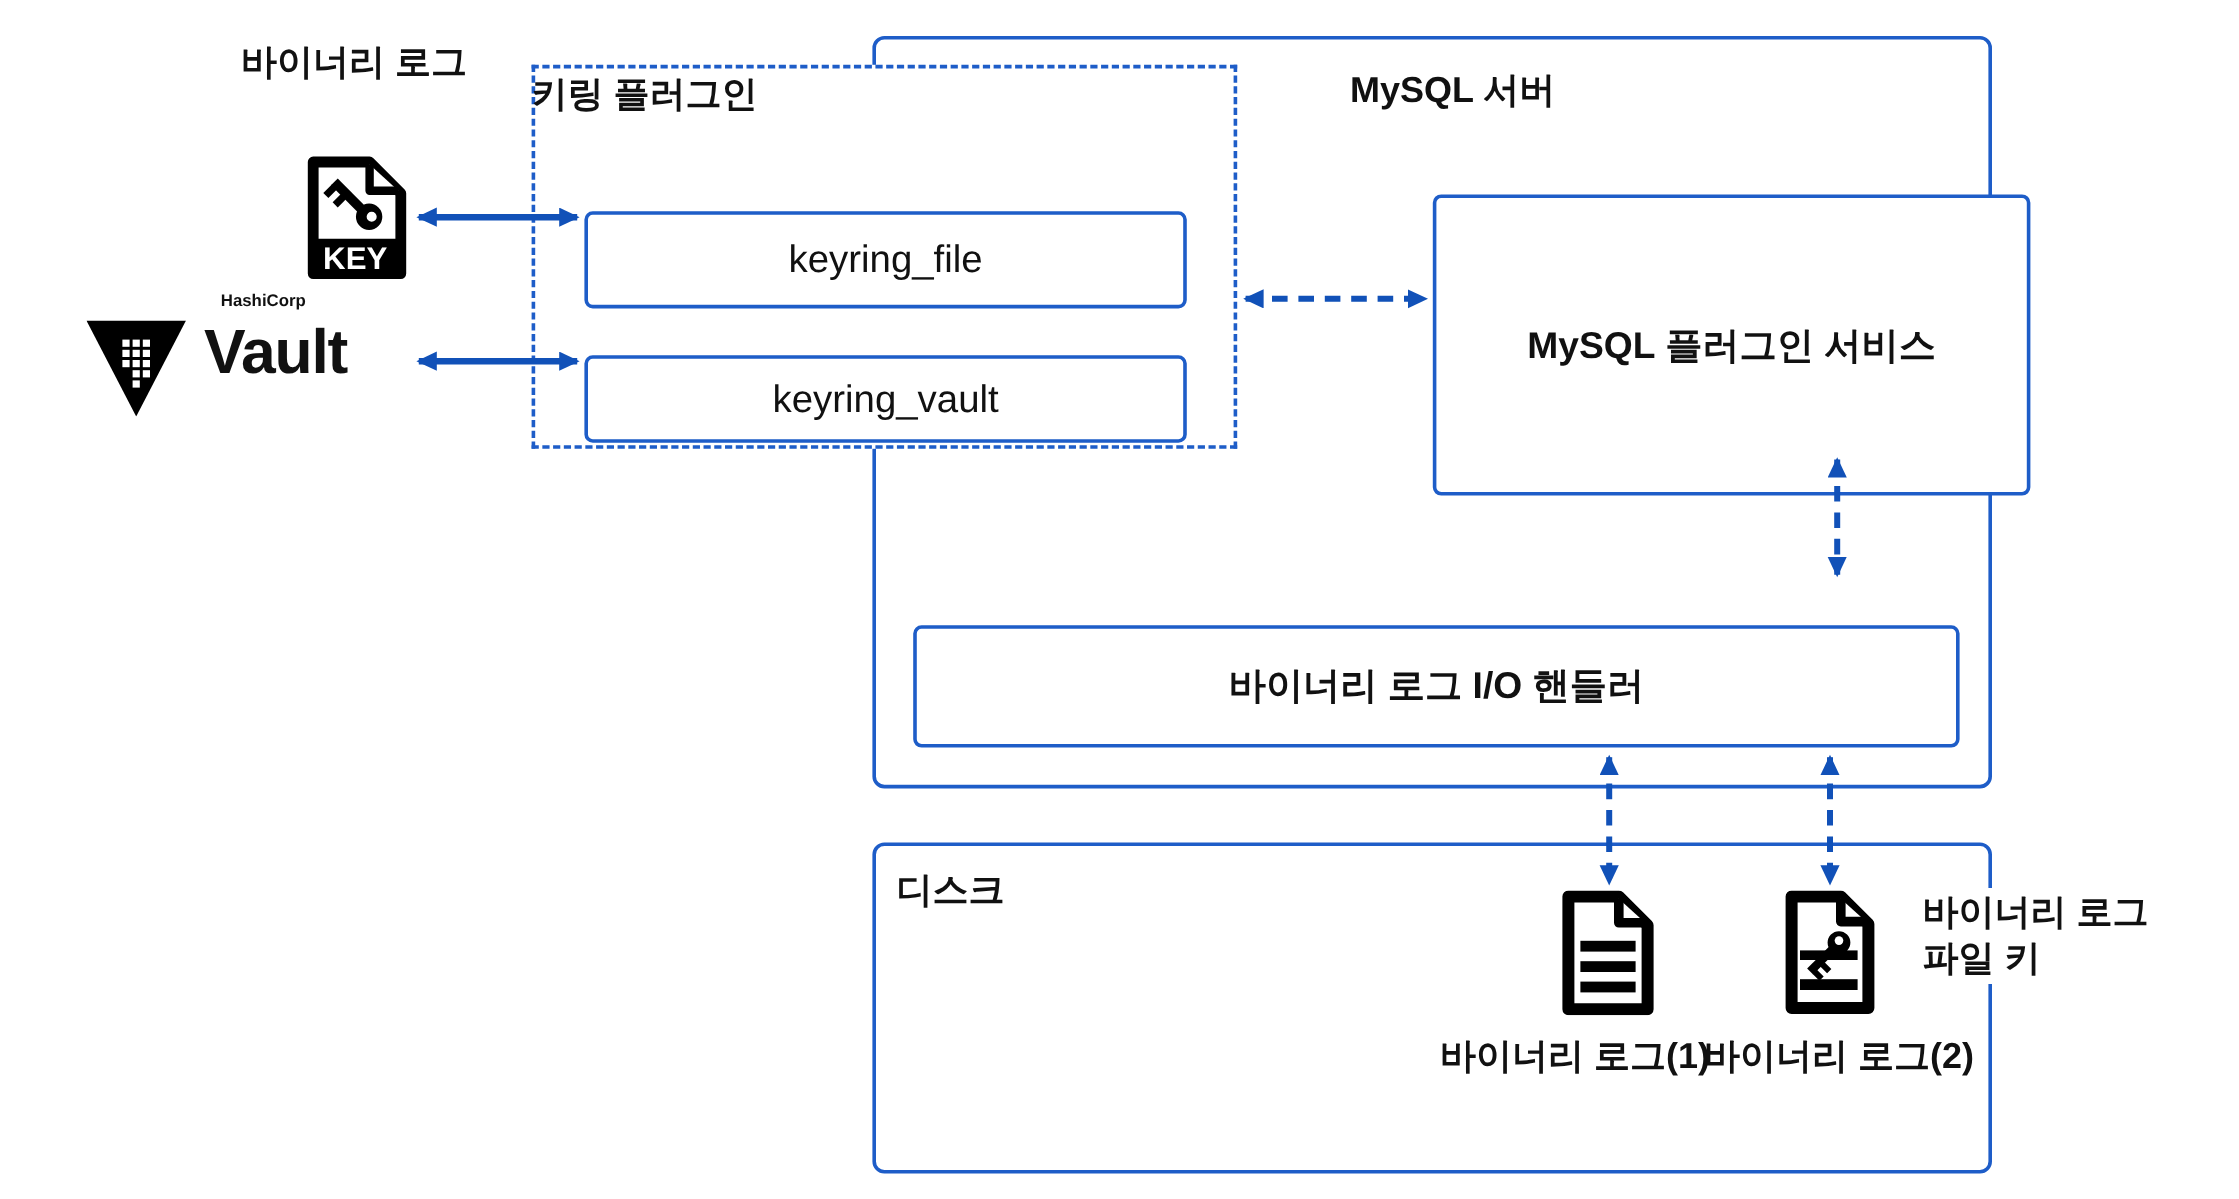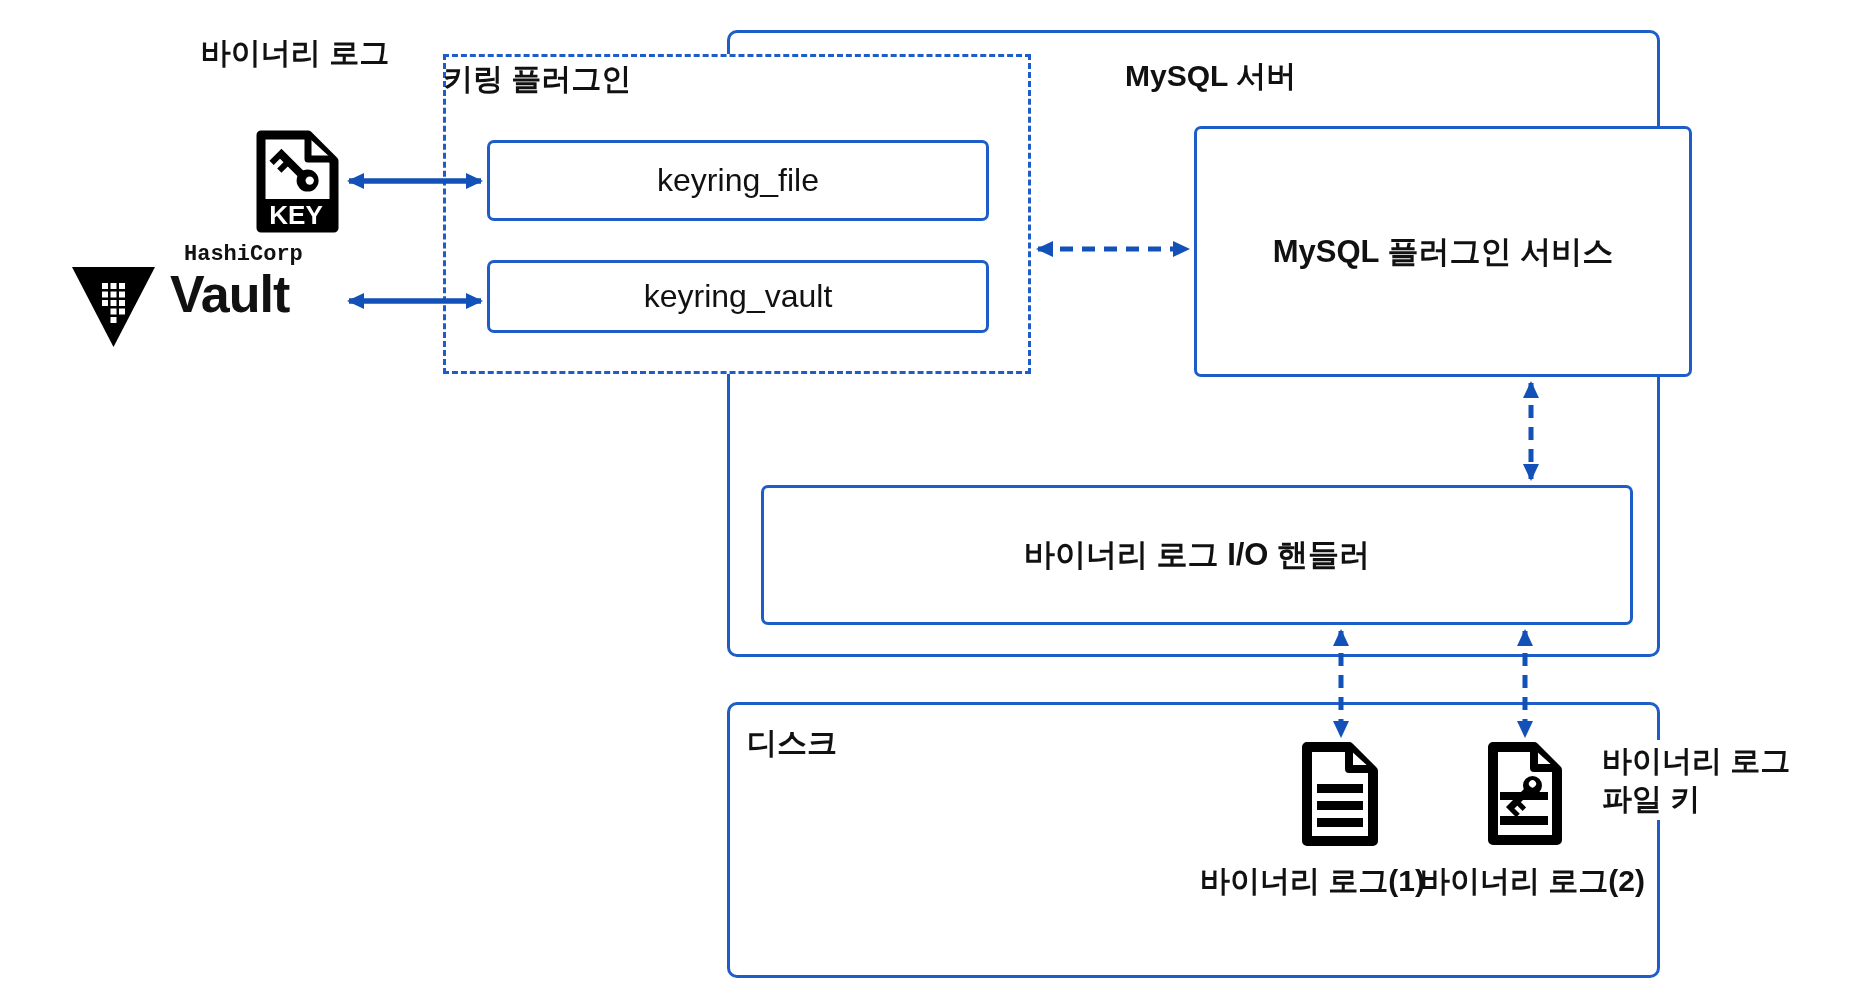--- a/index.html
+++ b/index.html
@@ -7,49 +7,49 @@
     --arrow:#1151b8;
     --text:#111111;
     --background:#ffffff;
   }
   html,body{margin:0;padding:0;background:var(--background);}
   body{font-family:"Liberation Sans","DejaVu Sans",sans-serif;color:var(--text);}
   .canvas{position:relative;width:1866px;height:999px;background:var(--background);overflow:hidden;}
 
   .box{position:absolute;background:#fff;border:3px solid var(--box-border);box-sizing:border-box;}
   .rounded-lg{border-radius:10px;}
-  .rounded-sm{border-radius:7px;}
+  .rounded-sm{border-radius:7px;margin-top:36px;}
   .dashed{border-style:dashed;}
 
   .lbl{position:absolute;font-weight:700;color:var(--text);white-space:nowrap;}
   .sz30{font-size:30px;line-height:38px;}
   .sz31{font-size:31px;line-height:38px;}
   .center-txt{display:flex;align-items:center;justify-content:center;}
 
   
   #mysql-server{left:727px;top:30px;width:933px;height:627px;}
   #mysql-server-title{left:1112px;top:57px;margin-left:13px;}
 
   
   #keyring-box{left:443px;top:54px;width:588px;height:320px;z-index:3;}
   #keyring-title{left:443px;top:60px;width:588px;text-align:left;z-index:4;}
   #keyring-file{left:487px;top:140px;width:502px;height:81px;z-index:4;}
   #keyring-vault{left:487px;top:260px;width:502px;height:73px;z-index:4;}
   .code-label{font-size:32px;font-weight:500;}
 
   #plugin-service{left:1194px;top:126px;width:498px;height:251px;}
-  #io-handler{left:761px;top:485px;width:872px;height:140px;}
+  #io-handler{left:761px;top:485px;width:872px;height:102px;}
 
   #disk-box{left:727px;top:702px;width:933px;height:276px;}
   #disk-title{left:747px;top:724px;text-align:right;}
 
   
   #enc-key-label{left:165px;top:34px;width:260px;text-align:center;}
   #key-file-icon{position:absolute;left:253px;top:130px;}
-  #vault-brand{left:184px;top:242px;font-size:22px;font-family:Liberation Mono, monospace;}
+  #vault-brand{left:184px;top:242px;font-size:14px;}
   #vault-product{left:170px;top:262px;font-size:52px;line-height:64px;letter-spacing:-1px;}
   #vault-triangle-icon{position:absolute;left:72px;top:267px;}
 
   
   #binlog-file1-icon{position:absolute;left:1300px;top:742px;}
   #binlog-file2-icon{position:absolute;left:1486px;top:742px;}
   #binlog1-label{left:1200px;top:862px;width:200px;text-align:center;}
   #binlog2-label{left:1420px;top:862px;width:200px;text-align:center;}
   #file-key-label{left:1596px;top:740px;z-index:5;background:#fff;padding:2px 6px;}
 

